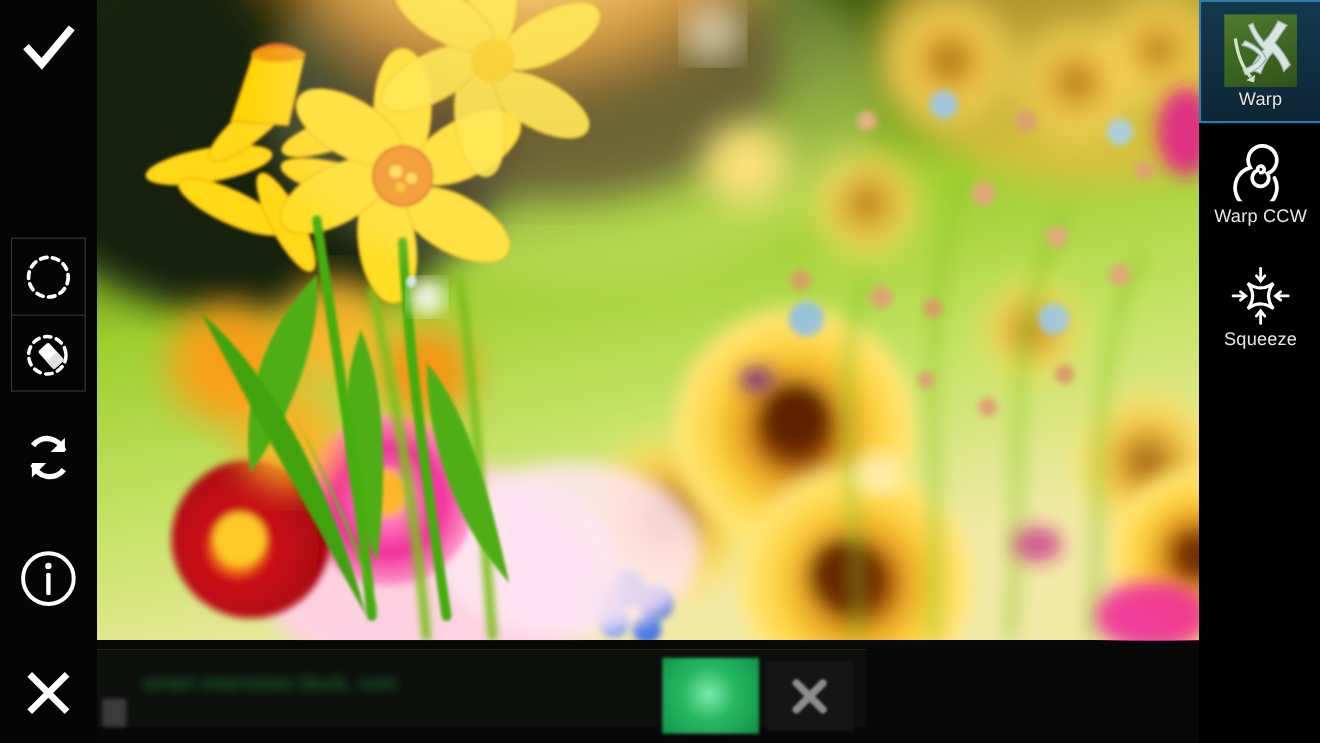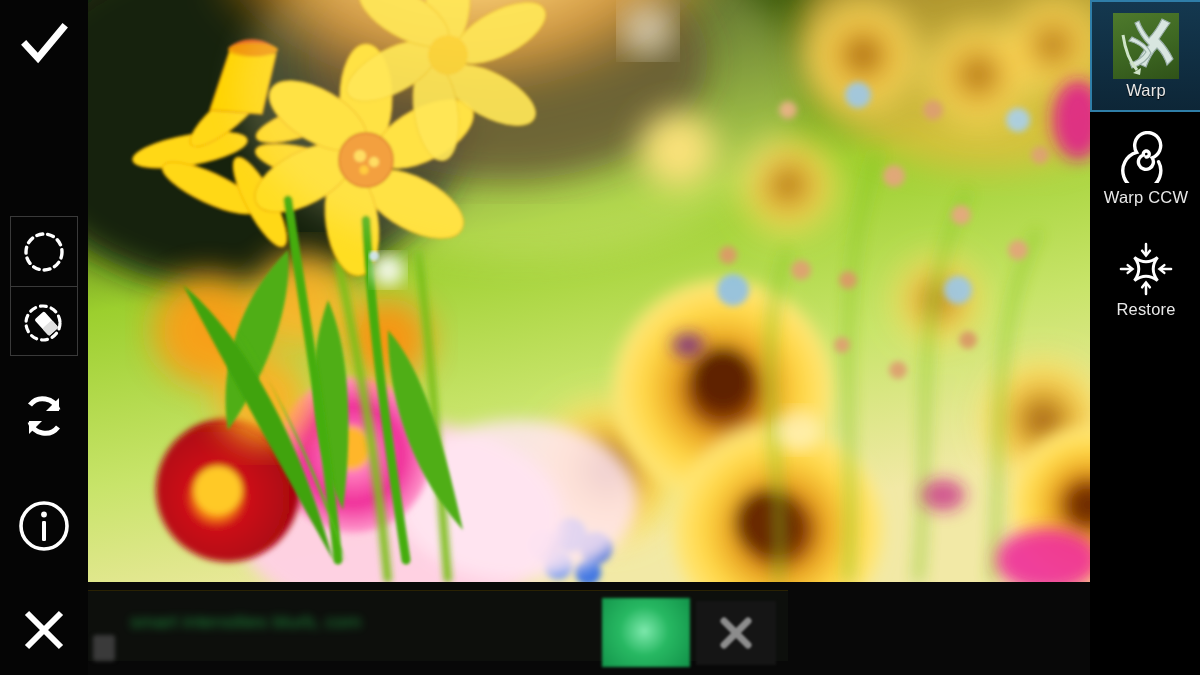--- a/index.html
+++ b/index.html
@@ -481,21 +481,21 @@
               <path d="M24 9 L28 14 L32 9"></path>
             <path d="M28 54 L28 43"></path>
               <path d="M24 47 L28 42 L32 47"></path>
             <path d="M2 28 L13 28"></path>
               <path d="M9 24 L14 28 L9 32"></path>
             <path d="M54 28 L43 28"></path>
               <path d="M47 24 L42 28 L47 32"></path>
           </g>
         </svg>
       </div>
-      <div class="fx-label">Restore</div>
+      <div class="fx-label">Squeeze</div>
     </div>
 
 
   </div>
 
   <div id="bottom-bar">
     <div id="banner-strip">
       <div id="banner-badge"></div>
       <div id="banner-text">smart intensities blurb, com</div>
       <div id="banner-green-btn"></div>

